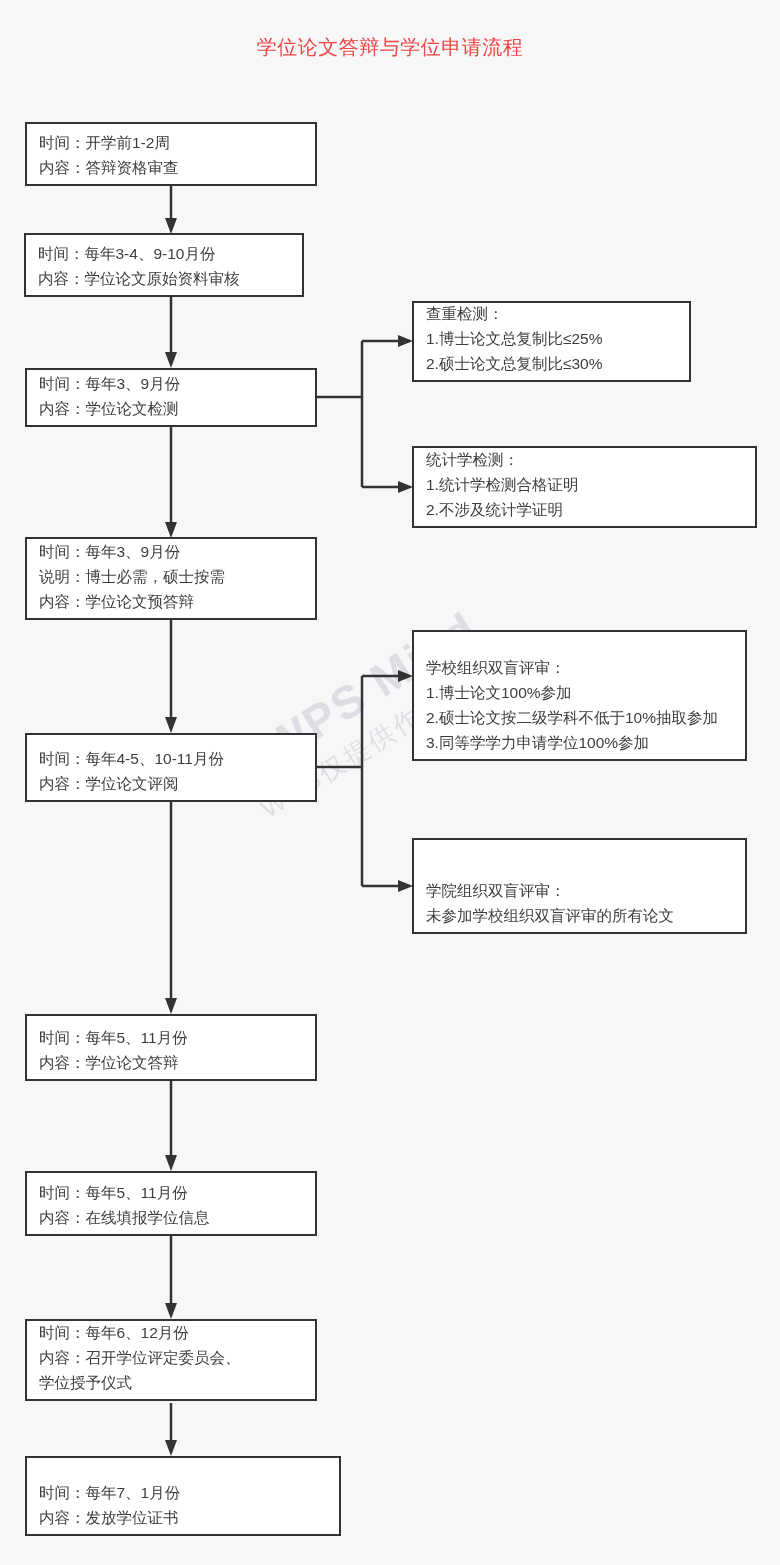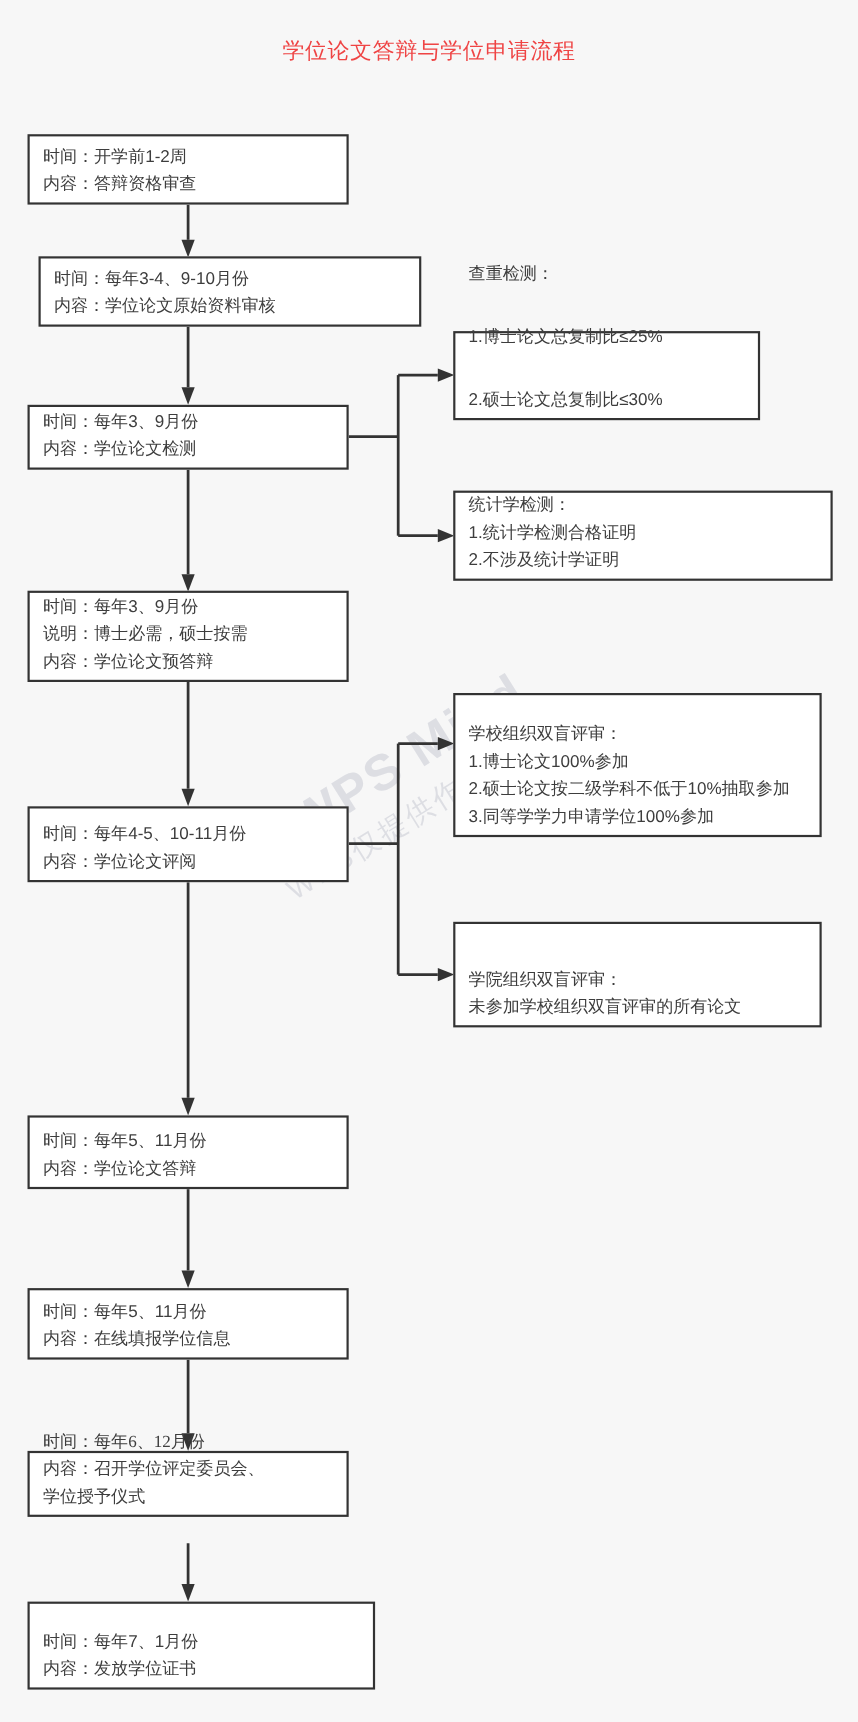--- a/index.html
+++ b/index.html
@@ -126,21 +126,21 @@
       <polygon points="398,670 398,682 413,676"></polygon>
       <polygon points="398,880 398,892 413,886"></polygon>
     </g>
   </svg>
 
   <div class="node" style="left:25px; top:122px; width:292px; height:64px;">
     <div class="line">时间：开学前1-2周</div>
     <div class="line">内容：答辩资格审查</div>
   </div>
 
-  <div class="node" style="left:35px; top:233px; width:348px; height:64px;">
+  <div class="node" style="left:24px; top:233px; width:280px; height:64px;">
     <div class="line">时间：每年3-4、9-10月份</div>
     <div class="line">内容：学位论文原始资料审核</div>
   </div>
 
   <div class="node" style="left:25px; top:368px; width:292px; height:59px;">
     <div class="line">时间：每年3、9月份</div>
     <div class="line">内容：学位论文检测</div>
   </div>
 
   <div class="node" style="left:25px; top:537px; width:292px; height:83px;">
@@ -157,32 +157,32 @@
   <div class="node" style="left:25px; top:1014px; width:292px; height:67px;">
     <div class="line">时间：每年5、11月份</div>
     <div class="line">内容：学位论文答辩</div>
   </div>
 
   <div class="node" style="left:25px; top:1171px; width:292px; height:65px;">
     <div class="line">时间：每年5、11月份</div>
     <div class="line">内容：在线填报学位信息</div>
   </div>
 
-  <div class="node" style="left:25px; top:1319px; width:292px; height:60px;font-family:Liberation Serif, serif;">
+  <div class="node" style="left:25px; top:1319px; width:292px; height:82px;">
     <div class="line">时间：每年6、12月份</div>
     <div class="line">内容：召开学位评定委员会、</div>
     <div class="line">学位授予仪式</div>
   </div>
 
   <div class="node" style="left:25px; top:1456px; width:316px; height:80px;">
     <div class="line">时间：每年7、1月份</div>
     <div class="line">内容：发放学位证书</div>
   </div>
 
-  <div class="node side" style="left:412px; top:301px; width:279px; height:81px;gap:32px;">
+  <div class="node side" style="left:412px; top:301px; width:279px; height:81px;">
     <div class="line">查重检测：</div>
     <div class="line">1.博士论文总复制比≤25%</div>
     <div class="line">2.硕士论文总复制比≤30%</div>
   </div>
 
   <div class="node side" style="left:412px; top:446px; width:345px; height:82px;">
     <div class="line">统计学检测：</div>
     <div class="line">1.统计学检测合格证明</div>
     <div class="line">2.不涉及统计学证明</div>
   </div>

